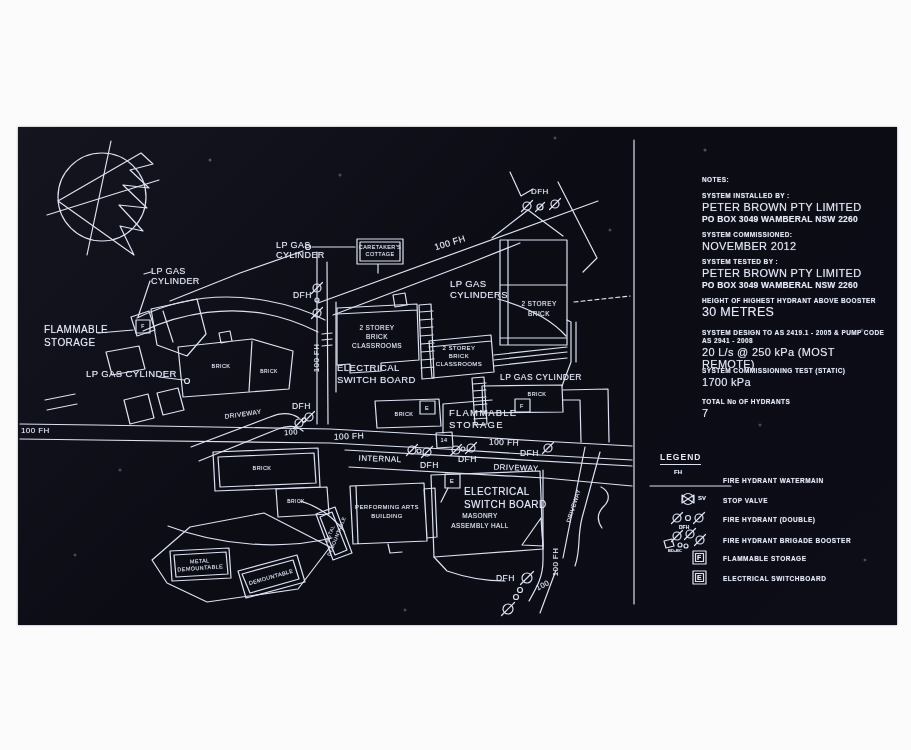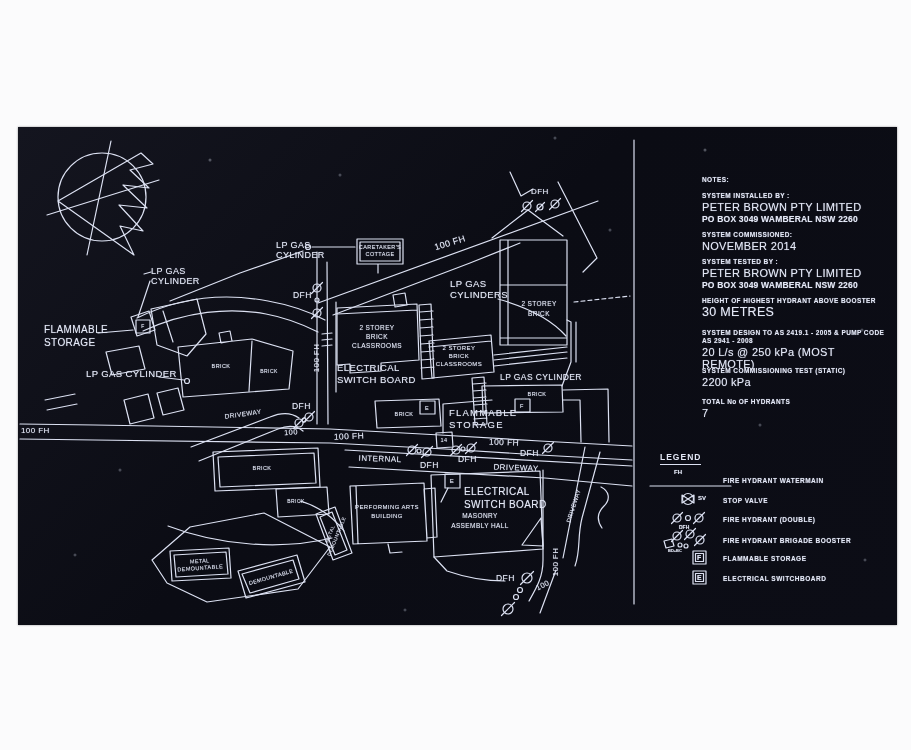--- a/index.html
+++ b/index.html
@@ -297,39 +297,39 @@
   <div class="npanel" style="left:702px;top:0;width:190px;height:560px;">
     <div class="nlab" style="position:absolute;top:176px;">NOTES:</div>
 
     <div class="nblock" style="top:192px;">
       <div class="nlab">SYSTEM INSTALLED BY :</div>
       <div class="nval">PETER BROWN PTY LIMITED</div>
       <div class="nsub">PO BOX 3049 WAMBERAL NSW 2260</div>
     </div>
     <div class="nblock" style="top:231px;">
       <div class="nlab">SYSTEM COMMISSIONED:</div>
-      <div class="nval">NOVEMBER 2014</div>
+      <div class="nval">NOVEMBER 2012</div>
     </div>
     <div class="nblock" style="top:258px;">
       <div class="nlab">SYSTEM TESTED BY :</div>
       <div class="nval">PETER BROWN PTY LIMITED</div>
       <div class="nsub">PO BOX 3049 WAMBERAL NSW 2260</div>
     </div>
     <div class="nblock" style="top:297px;">
       <div class="nlab">HEIGHT OF HIGHEST HYDRANT ABOVE BOOSTER</div>
       <div class="nval xl">30 METRES</div>
     </div>
     <div class="nblock" style="top:329px;">
       <div class="nlab">SYSTEM  DESIGN TO AS 2419.1 - 2005 &amp; PUMP CODE</div>
       <div class="nlab">AS 2941 - 2008</div>
       <div class="nval">20 L/s @ 250 kPa (MOST REMOTE)</div>
     </div>
     <div class="nblock" style="top:367px;">
       <div class="nlab">SYSTEM  COMMISSIONING TEST (STATIC)</div>
-      <div class="nval">2200 kPa</div>
+      <div class="nval">1700 kPa</div>
     </div>
     <div class="nblock" style="top:398px;">
       <div class="nlab">TOTAL No OF HYDRANTS</div>
       <div class="nval">7</div>
     </div>
   </div>
 
   <div style="position:absolute;left:0;top:0;width:911px;height:750px;pointer-events:none;">
     <div class="lg-title">LEGEND</div>
     <div class="lg-sym" style="left:674px;top:469px;font-size:6px;">FH</div>

